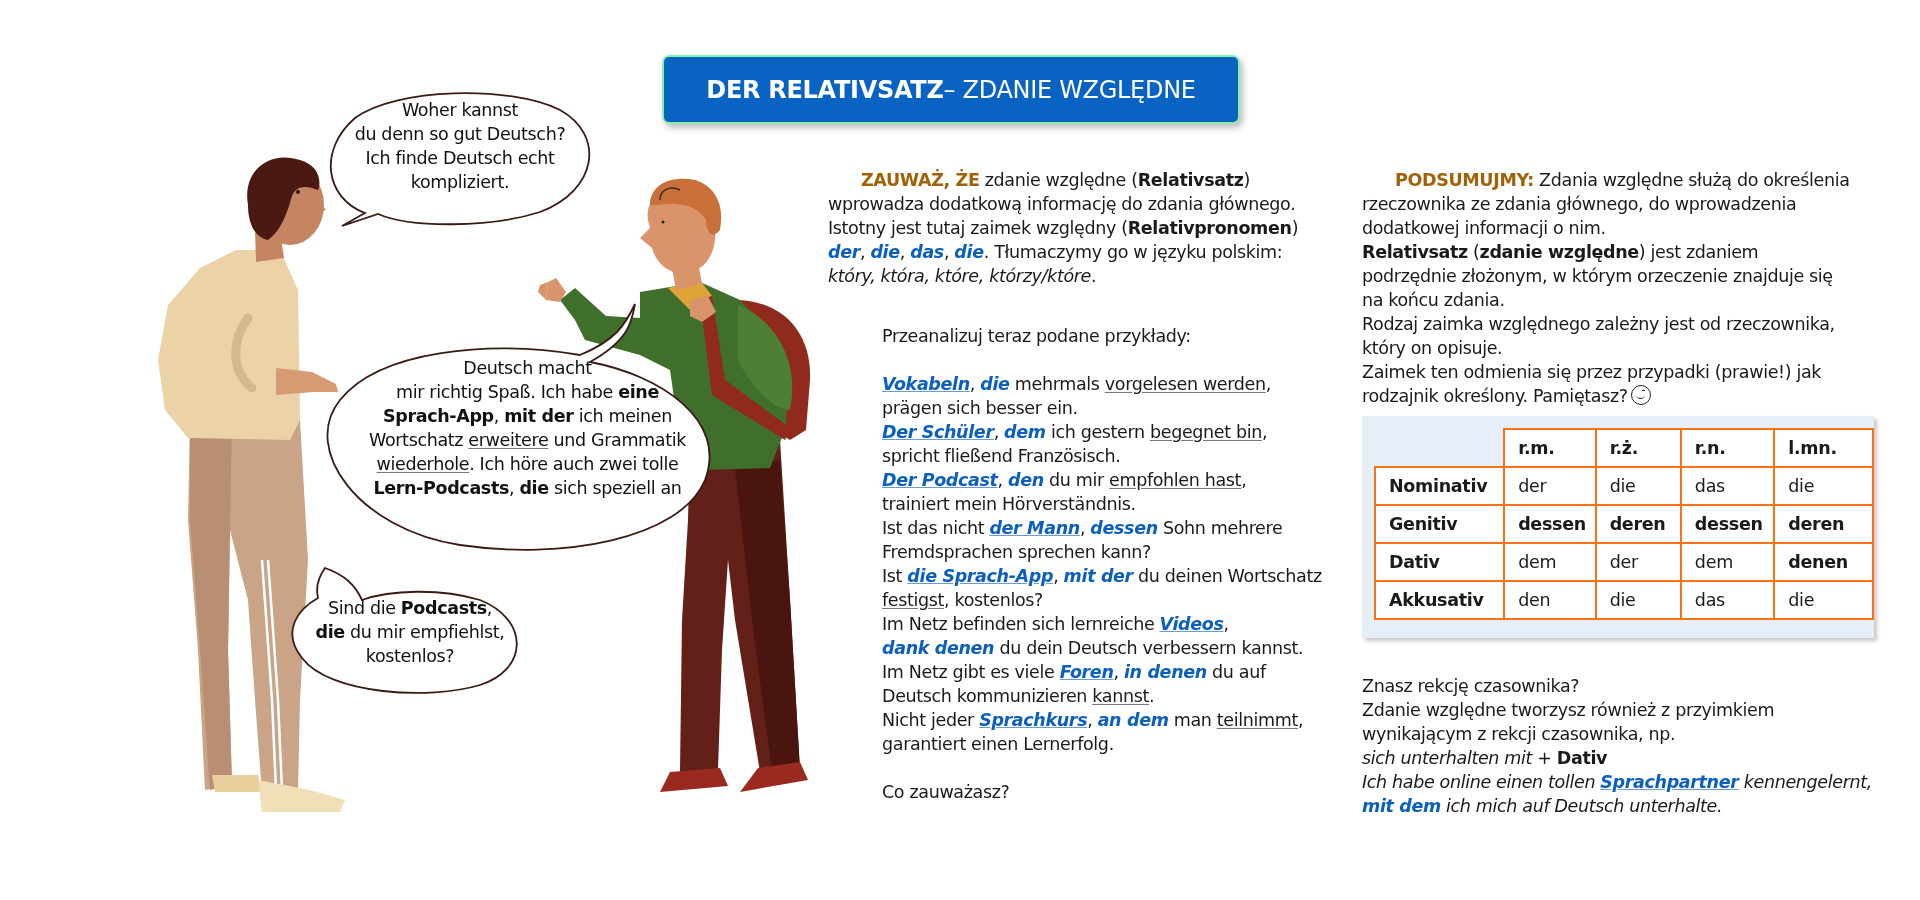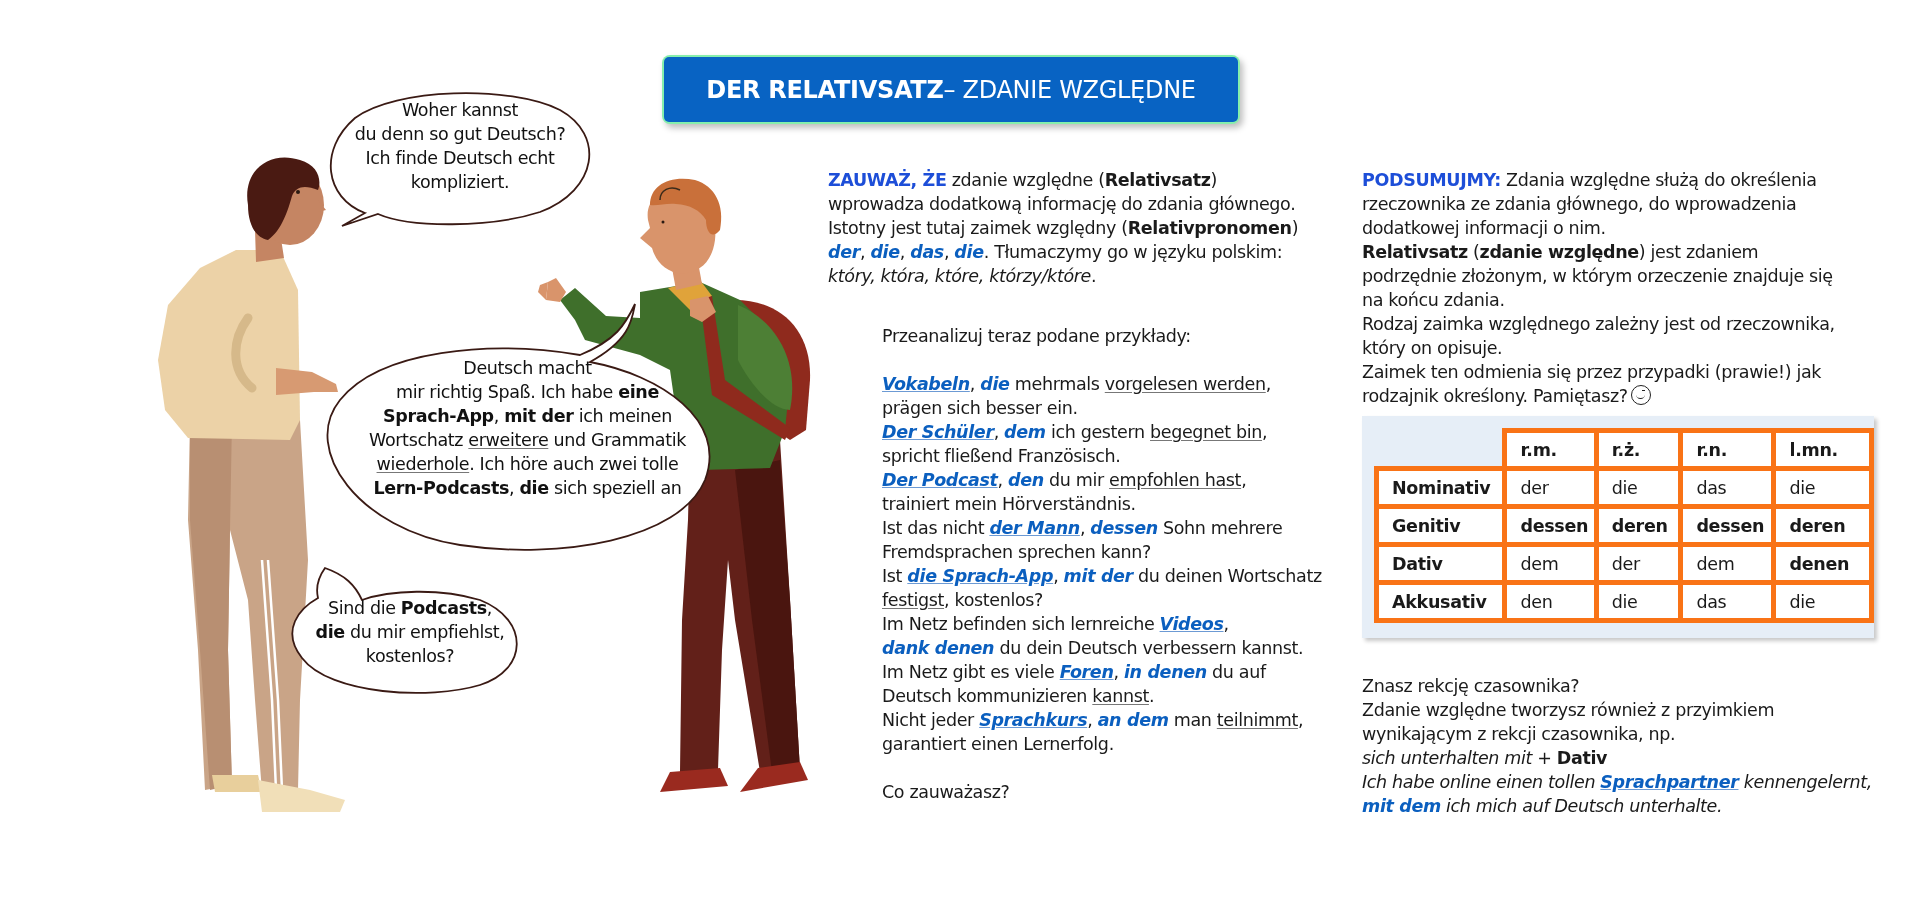--- a/index.html
+++ b/index.html
@@ -19,41 +19,41 @@
     display: flex; align-items: center; justify-content: center;
     font-size: 24px; letter-spacing: -0.3px; white-space: nowrap;
   }
   .title b { font-weight: bold; }
   .title .thin { font-weight: normal; }
 
   .col {
     position: absolute; font-size: 17.5px; line-height: 24px; letter-spacing: -0.35px;
   }
   .col p { margin: 0; }
-  .purple { color: #1d4ed8; font-weight: bold; }
+  .purple { color: #a16207; font-weight: bold; margin-left: 33px; }
   .blue { color: #0b5fbf; font-weight: bold; font-style: italic; }
   .blue-u { color: #0b5fbf; font-weight: bold; font-style: italic; text-decoration: underline; text-decoration-color: #6c9ad4; }
   .ul { text-decoration: underline; text-decoration-color: #777; text-underline-offset: 2px; }
   .it { font-style: italic; }
   .gap { height: 24px; }
 
   #col-mid { left: 828px; top: 168px; width: 520px; }
   #col-mid .indent { padding-left: 54px; }
   #col-right { left: 1362px; top: 168px; width: 530px; }
 
   .table-box {
     position: absolute; left: 1362px; top: 416px; width: 512px; height: 222px;
     background: #e6eef7; box-shadow: 3px 3px 4px rgba(0,0,0,0.22);
   }
   table.decl {
     position: absolute; left: 12px; top: 12px; border-collapse: collapse;
     font-size: 17.5px; letter-spacing: -0.3px;
   }
   table.decl td {
-    border: 5px solid #f97316; background: #ffffff; height: 38px;
+    border: 2px solid #f97316; background: #ffffff; height: 38px;
     padding: 0 0 0 13px; box-sizing: border-box;
   }
   table.decl td.corner { background: transparent; border-top: none; border-left: none; }
   table.decl td.rowh { font-weight: bold; width: 130px; }
   table.decl td.colh { font-weight: bold; }
   table.decl td.c1 { width: 92px; } td.c2 { width: 86px; }
   table.decl td.c3 { width: 94px; } td.c4 { width: 100px; }
   .bold { font-weight: bold; }
 
   #col-right-bottom { left: 1362px; top: 674px; width: 540px; }

